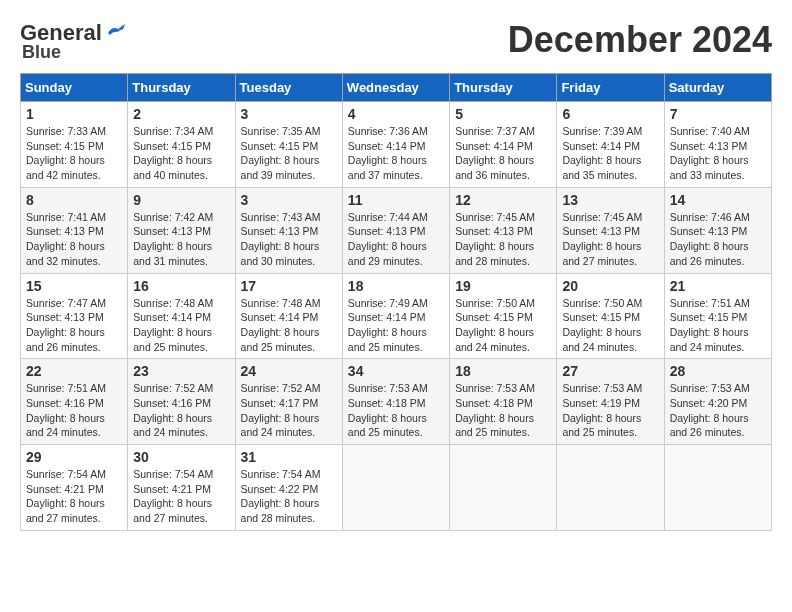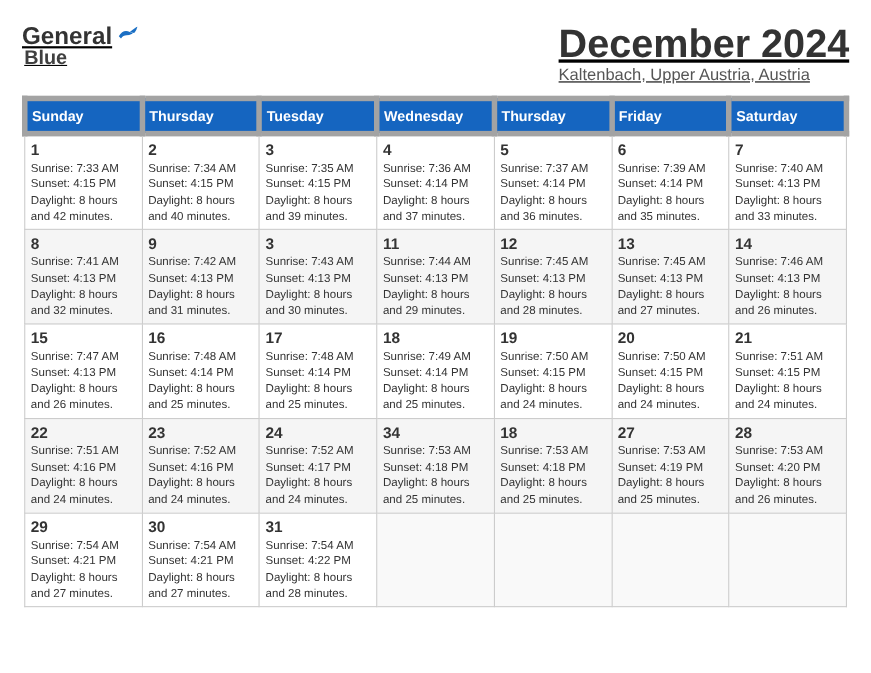--- a/index.html
+++ b/index.html
@@ -8,21 +8,20 @@
       background: #fff;
       width: 792px;
       min-height: 612px;
       padding: 20px;
     }
     .header {
       display: flex;
       justify-content: space-between;
       align-items: flex-start;
       margin-bottom: 10px;
-      text-decoration: underline;
     }
     .logo {
       display: flex;
       flex-direction: column;
       align-items: flex-start;
     }
     .title-block {
       text-align: left;
     }
     .month-title {
@@ -40,21 +39,21 @@
       border-collapse: collapse;
       font-size: 11px;
     }
     thead tr th {
       background: #1565c0;
       color: #fff;
       padding: 6px 4px;
       text-align: left;
       font-size: 13px;
       font-weight: bold;
-      border: 5px solid #a3a3a3;
+      border: 1px solid #a3a3a3;
     }
     tbody tr td {
       border: 1px solid #ccc;
       vertical-align: top;
       padding: 4px 5px;
       width: 14.28%;
       min-height: 80px;
       background: #fff;
     }
     tbody tr:nth-child(even) td {
@@ -85,21 +84,20 @@
       <span style="font-size:22px; font-weight:bold; color:#333;">General</span>
       <svg width="22" height="18" viewBox="0 0 22 18" style="margin-left:2px;">
         <path d="M4 9 Q8 2 14 5 Q18 7 20 3 Q16 8 11 8 Q8 8 6 11 Z" fill="#1a6fc4"></path>
         <path d="M14 5 Q19 1 21 0 Q20 4 18 6 Z" fill="#1a6fc4"></path>
       </svg>
     </div>
     <div style="font-size:18px; font-weight:bold; color:#404040; margin-top:-4px; margin-left:2px;">Blue</div>
   </div>
   <div class="title-block">
     <div class="month-title">December 2024</div>
-    <div class="location">Kaltenbach, Upper Austria, Austria</div>
   </div>
 </div>
 
 <table>
   <thead>
     <tr>
     <th>Sunday</th>
         <th>Thursday</th>
         <th>Tuesday</th>
         <th>Wednesday</th>

